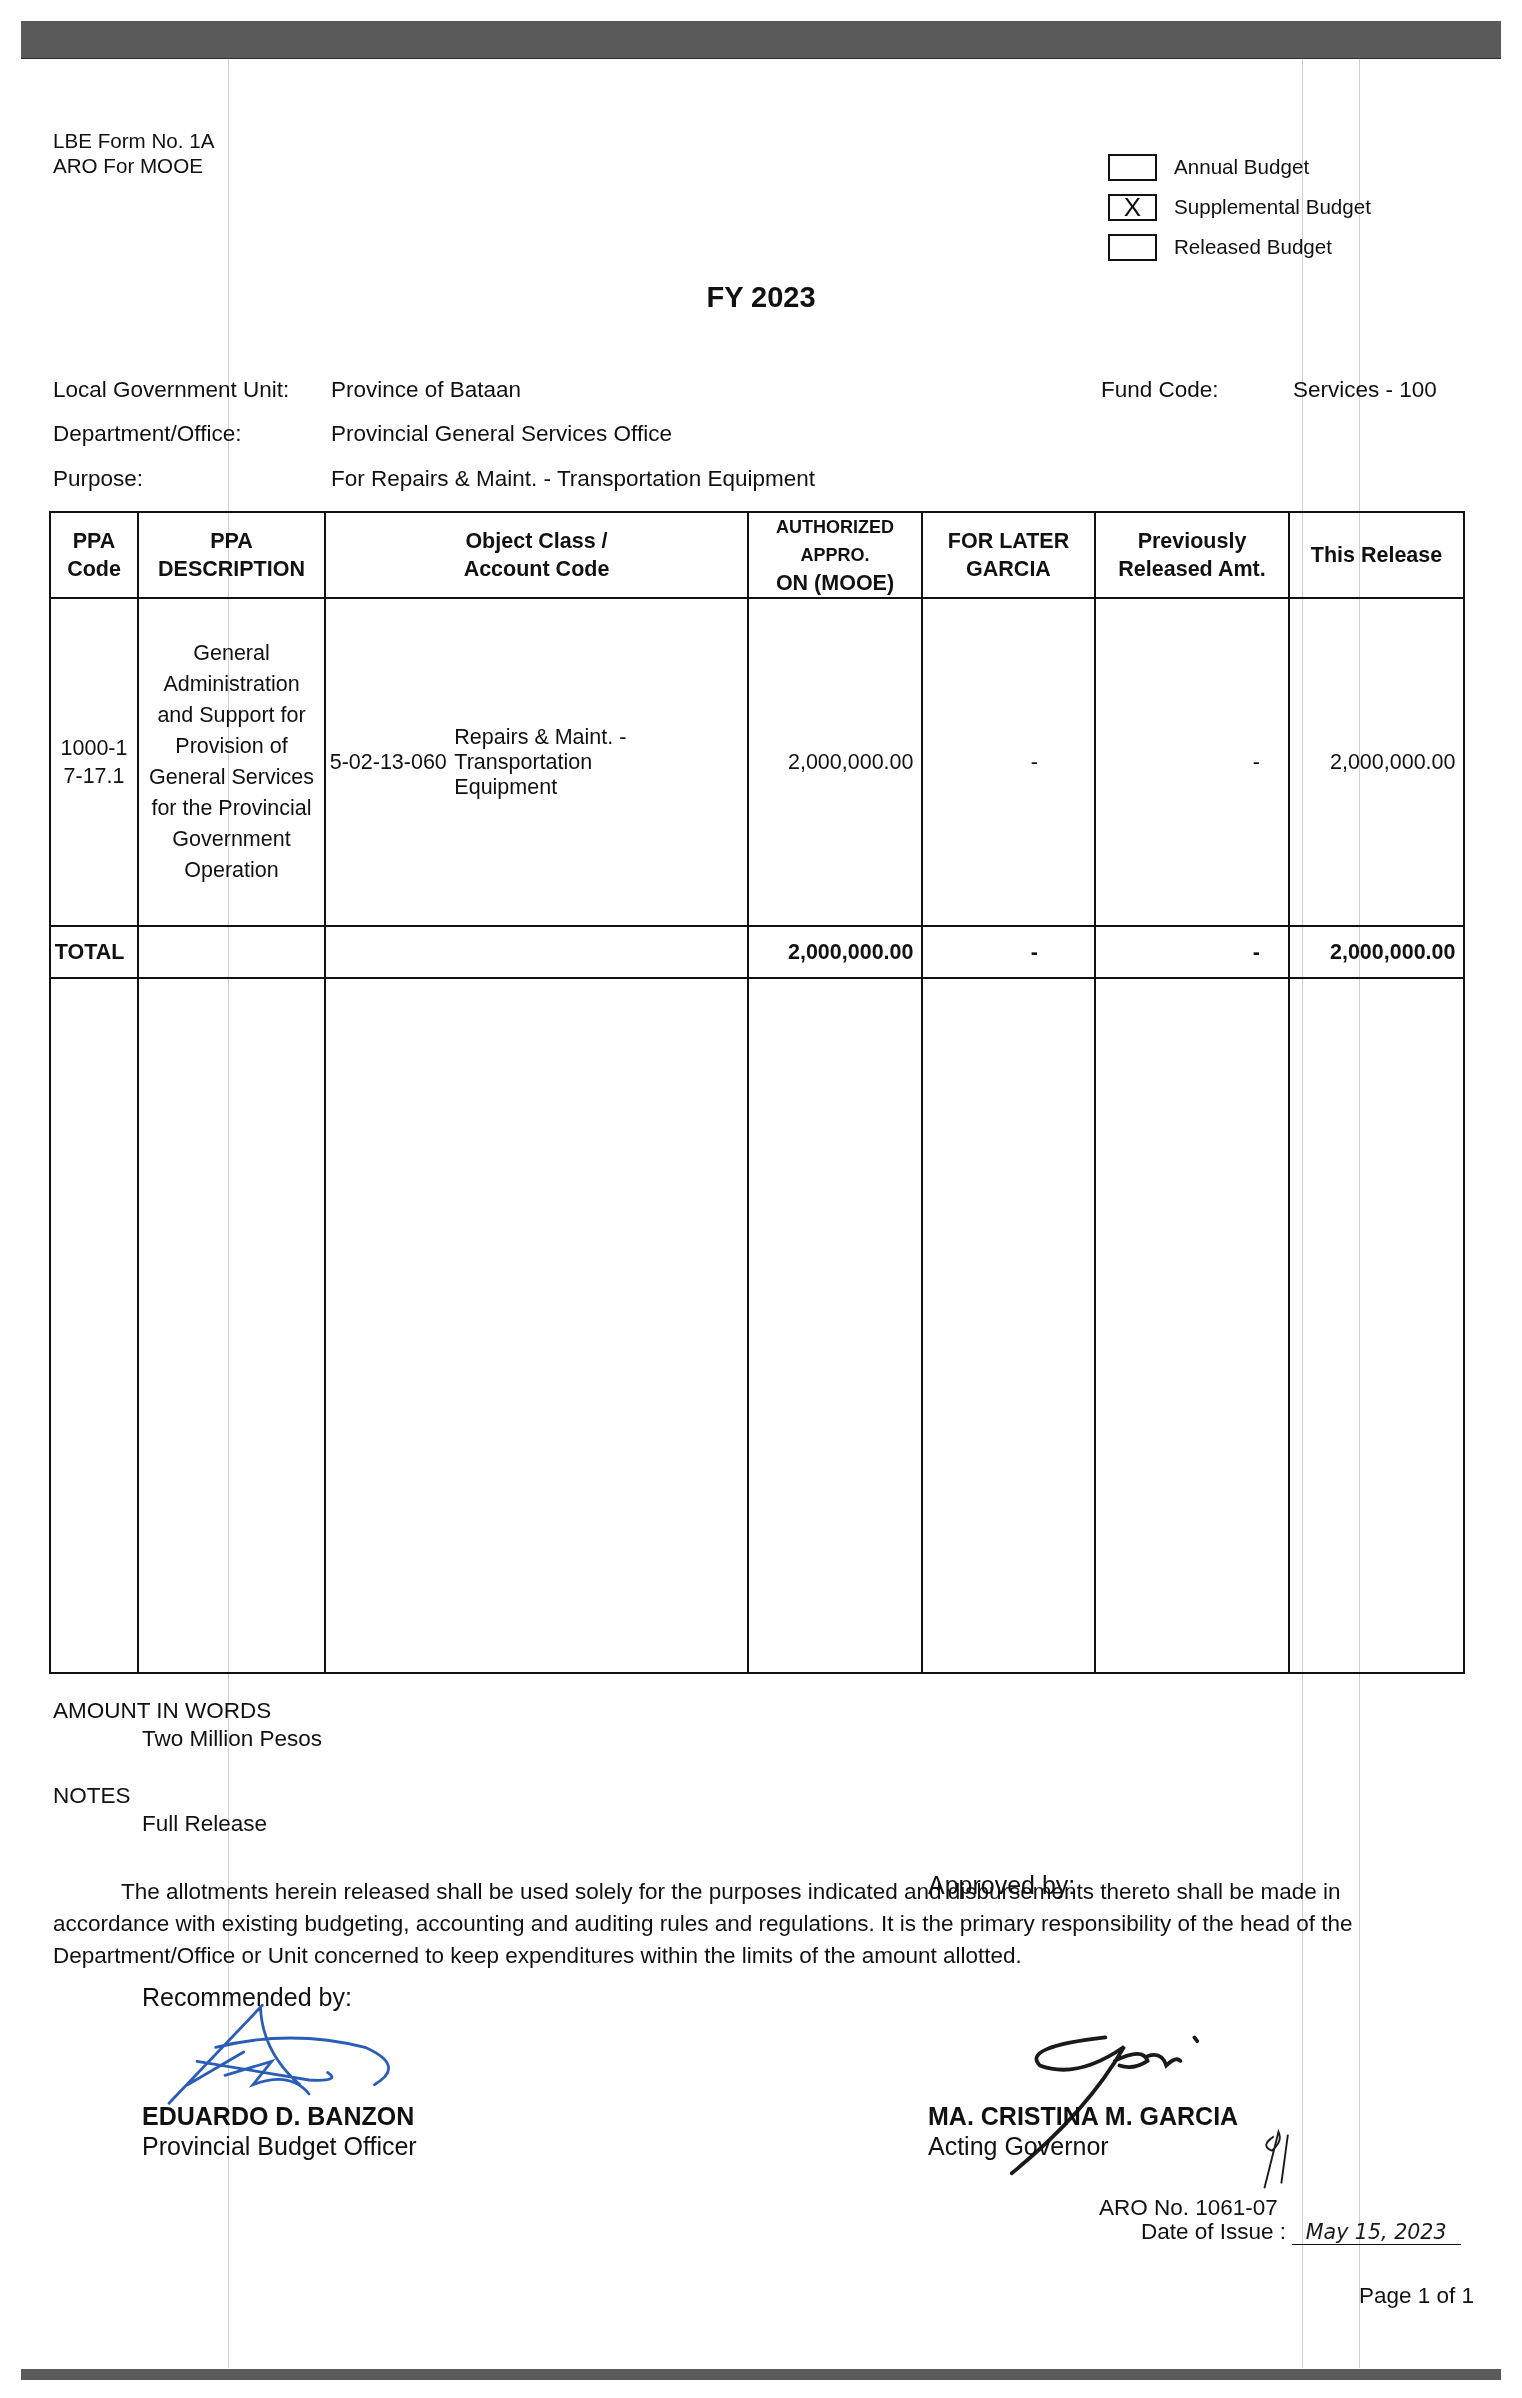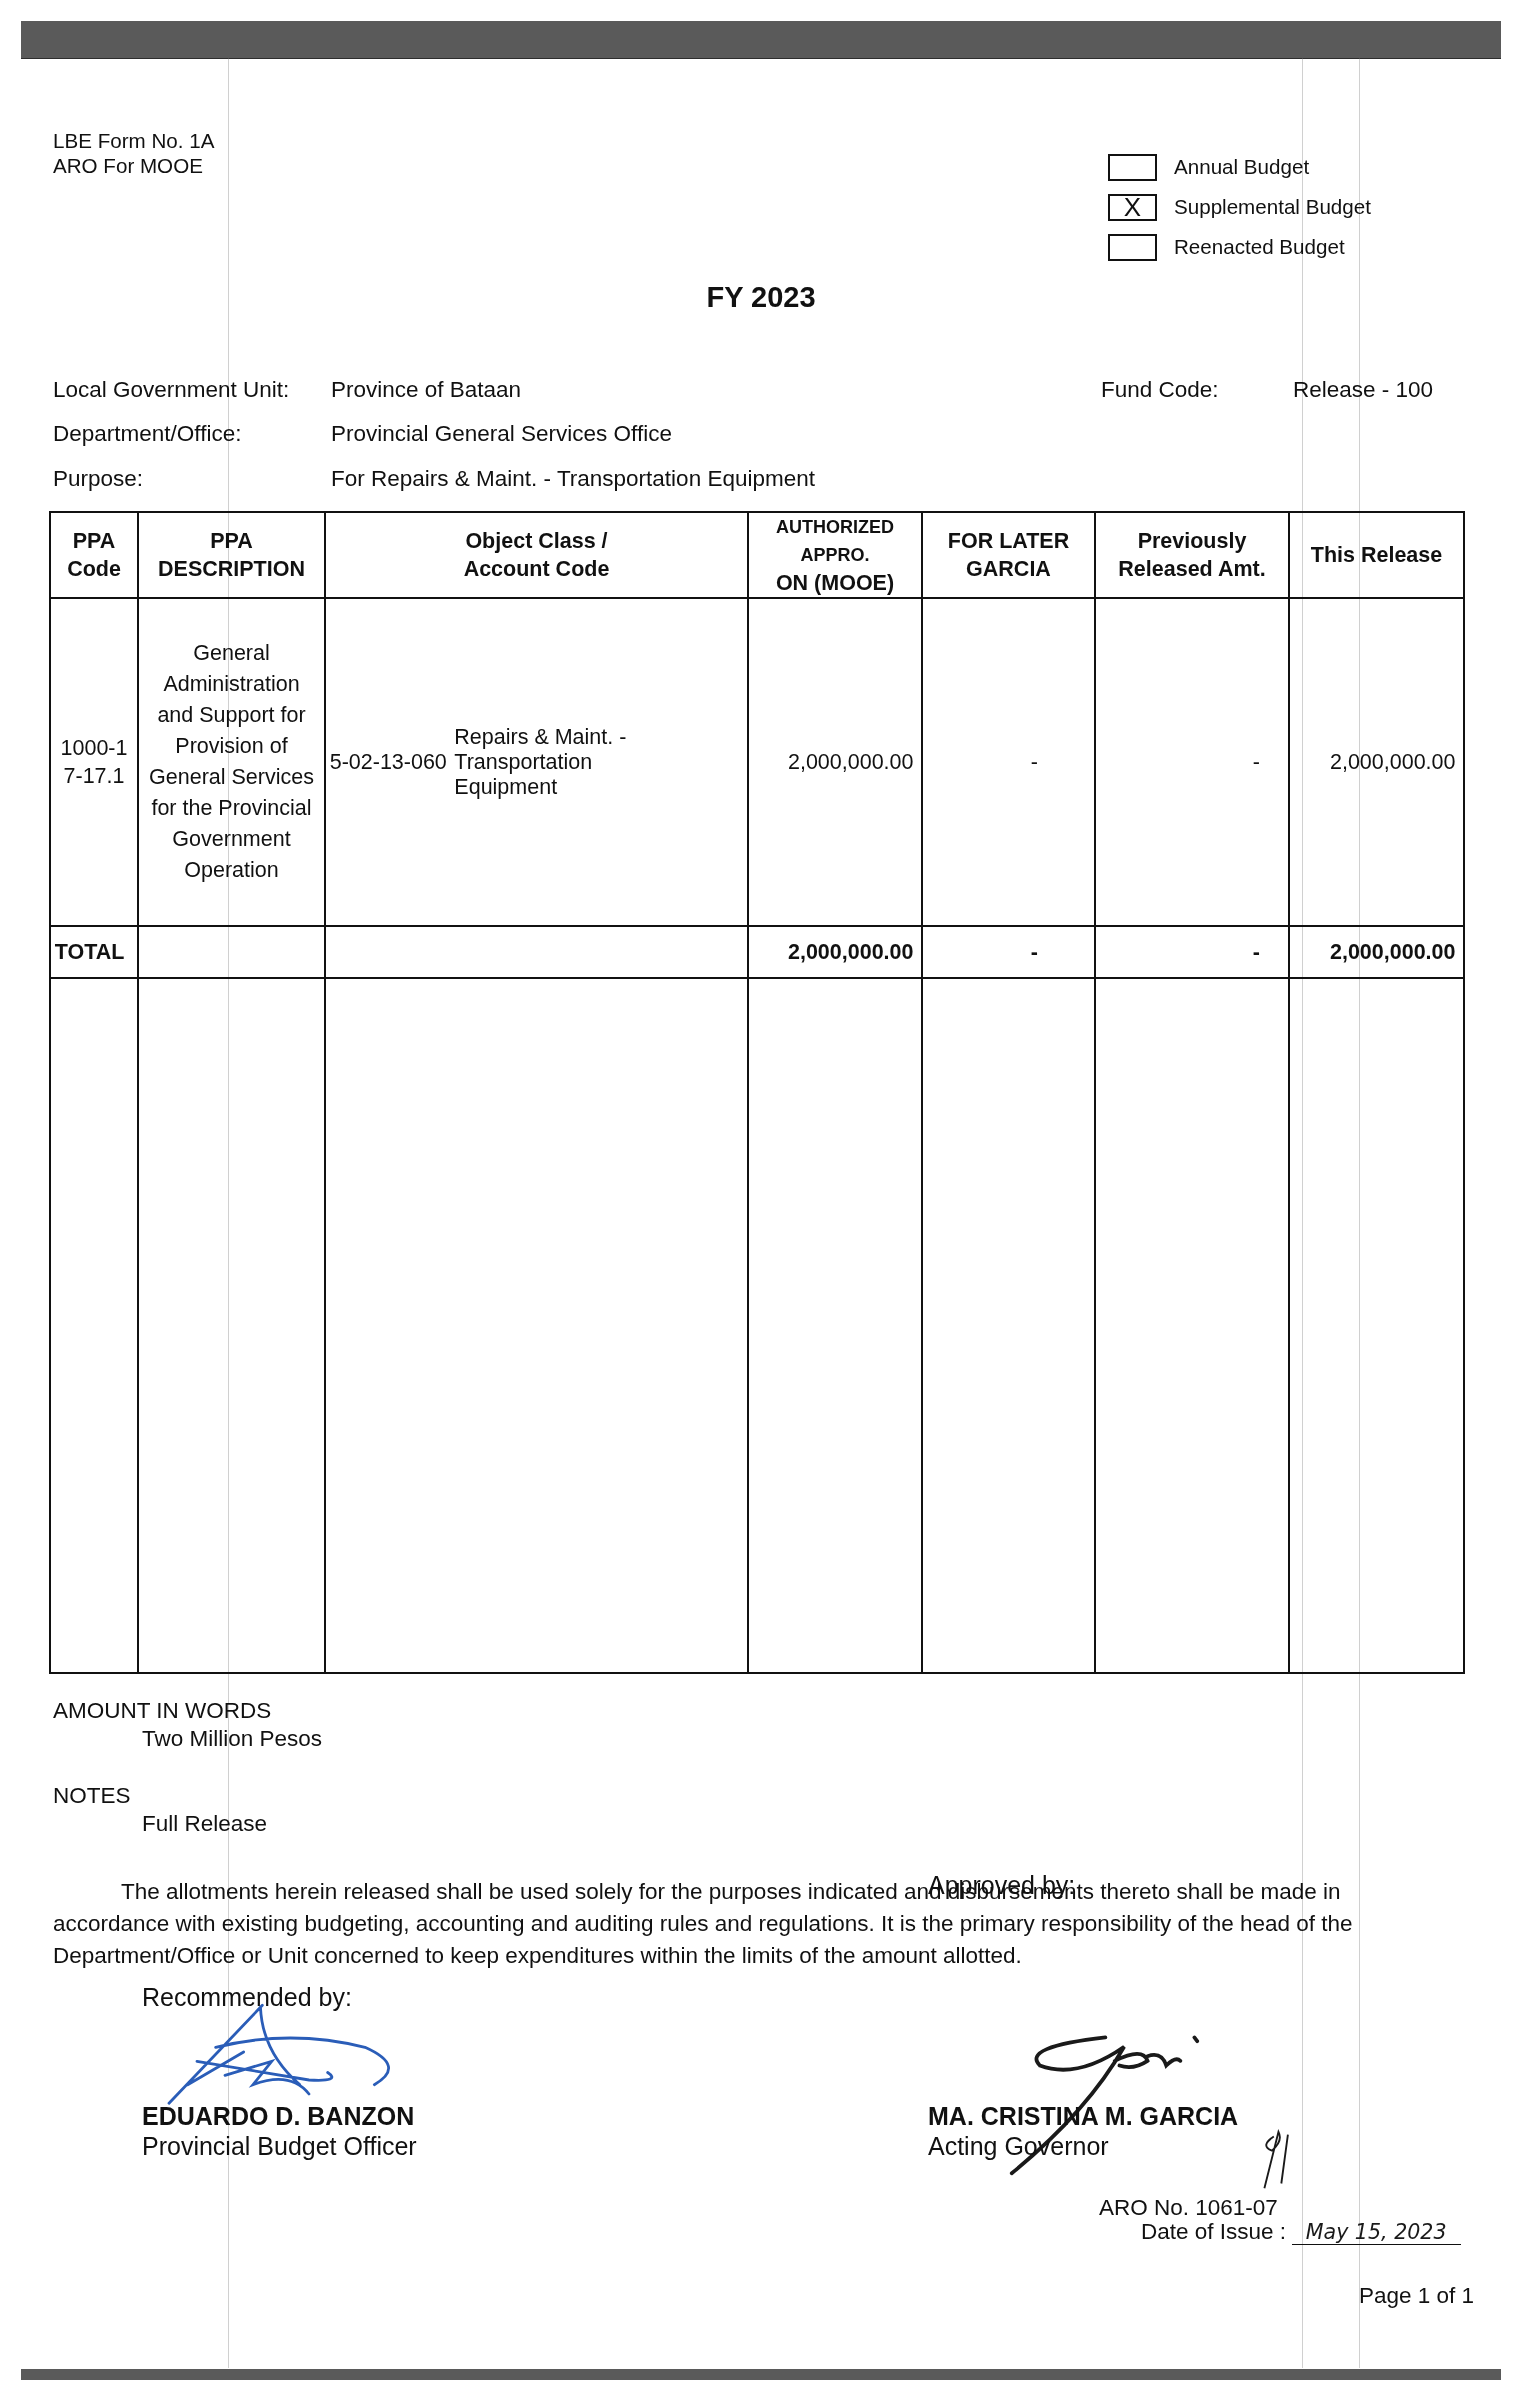--- a/index.html
+++ b/index.html
@@ -72,31 +72,31 @@
 <div class="cb-row" style="top:152px">
   <div class="cb-box"></div>
   <span>Annual Budget</span>
 </div>
 <div class="cb-row" style="top:192px">
   <div class="cb-box">X</div>
   <span>Supplemental Budget</span>
 </div>
 <div class="cb-row" style="top:232px">
   <div class="cb-box"></div>
-  <span>Reenacted Budget</span>
+  <span>Released Budget</span>
 </div>
 
 <div class="abs title">
   <div>FY 2023</div>
 </div>
 
 <div class="meta-label" style="top:377px">Local Government Unit:</div>
 <div class="meta-value" style="top:377px">Province of Bataan</div>
 <div class="abs fund-label">Fund Code:</div>
-<div class="abs fund-value">Release - 100</div>
+<div class="abs fund-value">Services - 100</div>
 <div class="meta-label" style="top:421px">Department/Office:</div>
 <div class="meta-value" style="top:421px">Provincial General Services Office</div>
 <div class="meta-label" style="top:466px">Purpose:</div>
 <div class="meta-value" style="top:466px">For Repairs &amp; Maint. - Transportation Equipment</div>
 
 <table class="aro">
   <colgroup>
     <col style="width:88px">
       <col style="width:187px">
       <col style="width:423px">

